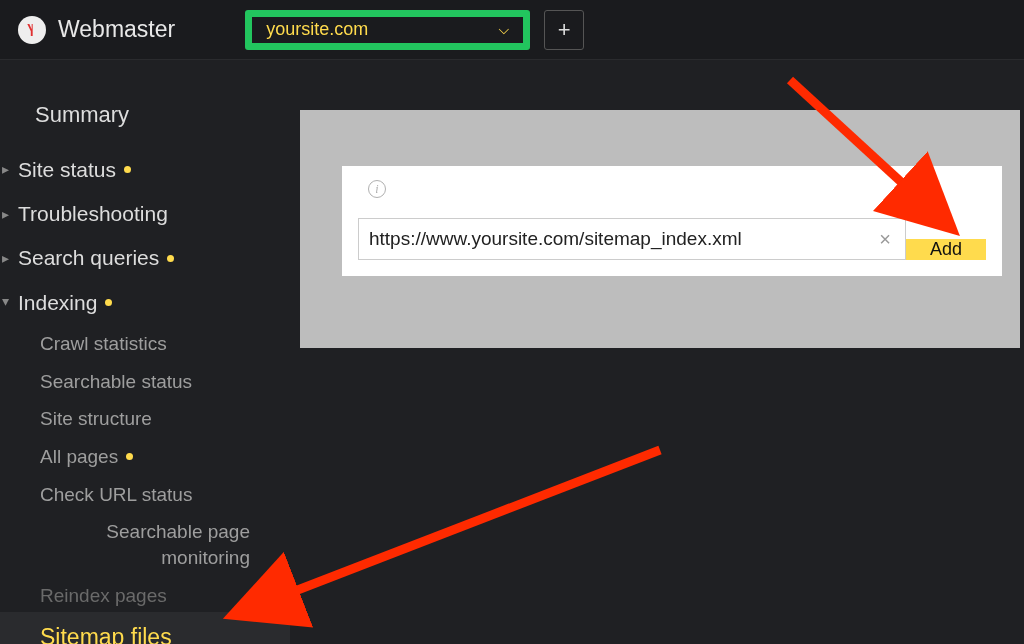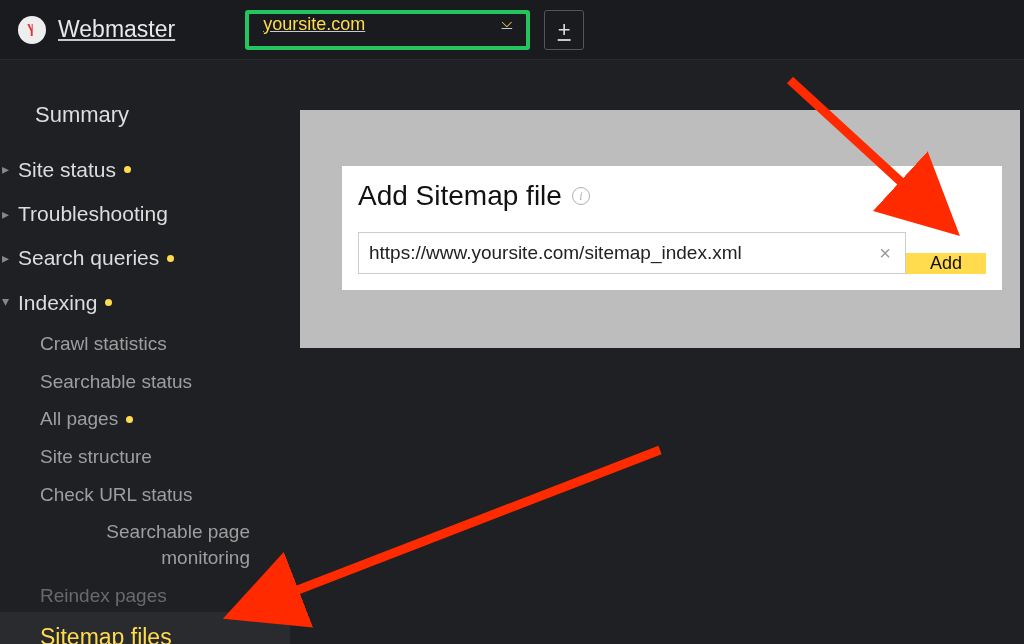--- a/index.html
+++ b/index.html
@@ -13,46 +13,45 @@
     position: relative;
   }
   
   .header {
     display: flex;
     align-items: center;
     height: 60px;
     padding: 0 18px;
     background: #1a1b1e;
     border-bottom: 1px solid #2a2b2e;
-    text-decoration: underline;
   }
   .logo {
     width: 28px; height: 28px;
     border-radius: 50%;
     background: #eee;
     display: flex; align-items: center; justify-content: center;
     margin-right: 12px;
   }
   .logo svg { width: 16px; height: 16px; }
   .brand {
     color: #e8e8e8;
     font-size: 23px;
     font-weight: 400;
     margin-right: 70px;
   }
   .site-select {
     width: 285px;
     height: 40px;
-    border: 4px solid #22c55e;
+    border: 7px solid #22c55e;
     background: transparent;
     color: #ffdb4d;
     font-size: 18px;
     padding: 0 14px;
     display: flex;
-    align-items: flex-start;
+    align-items: center;
     justify-content: space-between;
     border-radius: 3px;
   }
   .site-select .chev {
     color: #ffdb4d;
     font-size: 14px;
   }
   .plus-btn {
     width: 40px; height: 40px;
     margin-left: 14px;
@@ -239,44 +238,43 @@
     <span class="dot"></span>
   </div>
 
   <div class="sb-item sub">
     <span>Crawl statistics</span>
   </div>
   <div class="sb-item sub">
     <span>Searchable status</span>
   </div>
   <div class="sb-item sub">
+    <span>Site structure</span>
+  </div>
+  <div class="sb-item sub">
     <span>All pages</span>
     <span class="dot"></span>
-  </div>
-  <div class="sb-item sub">
-    <span>Site structure</span>
   </div>
   <div class="sb-item sub">
     <span>Check URL status</span>
   </div>
   <div class="sb-item sub sub-multi">
     <span>Searchable page monitoring</span>
   </div>
   <div class="sb-item sub faded">
     <span>Reindex pages</span>
   </div>
   <div class="sb-item active">
     <span>Sitemap files</span>
   </div>
 </div>
 
 <div class="main">
   <div class="card">
     <div class="card-title-row">
-      <span class="card-title">Add Sitemap file</span>
       <span class="info-icon">i</span>
     </div>
     <div class="input-row">
       <div class="url-input-wrap">
         <input class="url-input" type="text" value="https://www.yoursite.com/sitemap_index.xml" style="">
         <span class="clear-x">×</span>
       </div>
       <button class="add-btn">
         <span>Add</span>
       </button>

